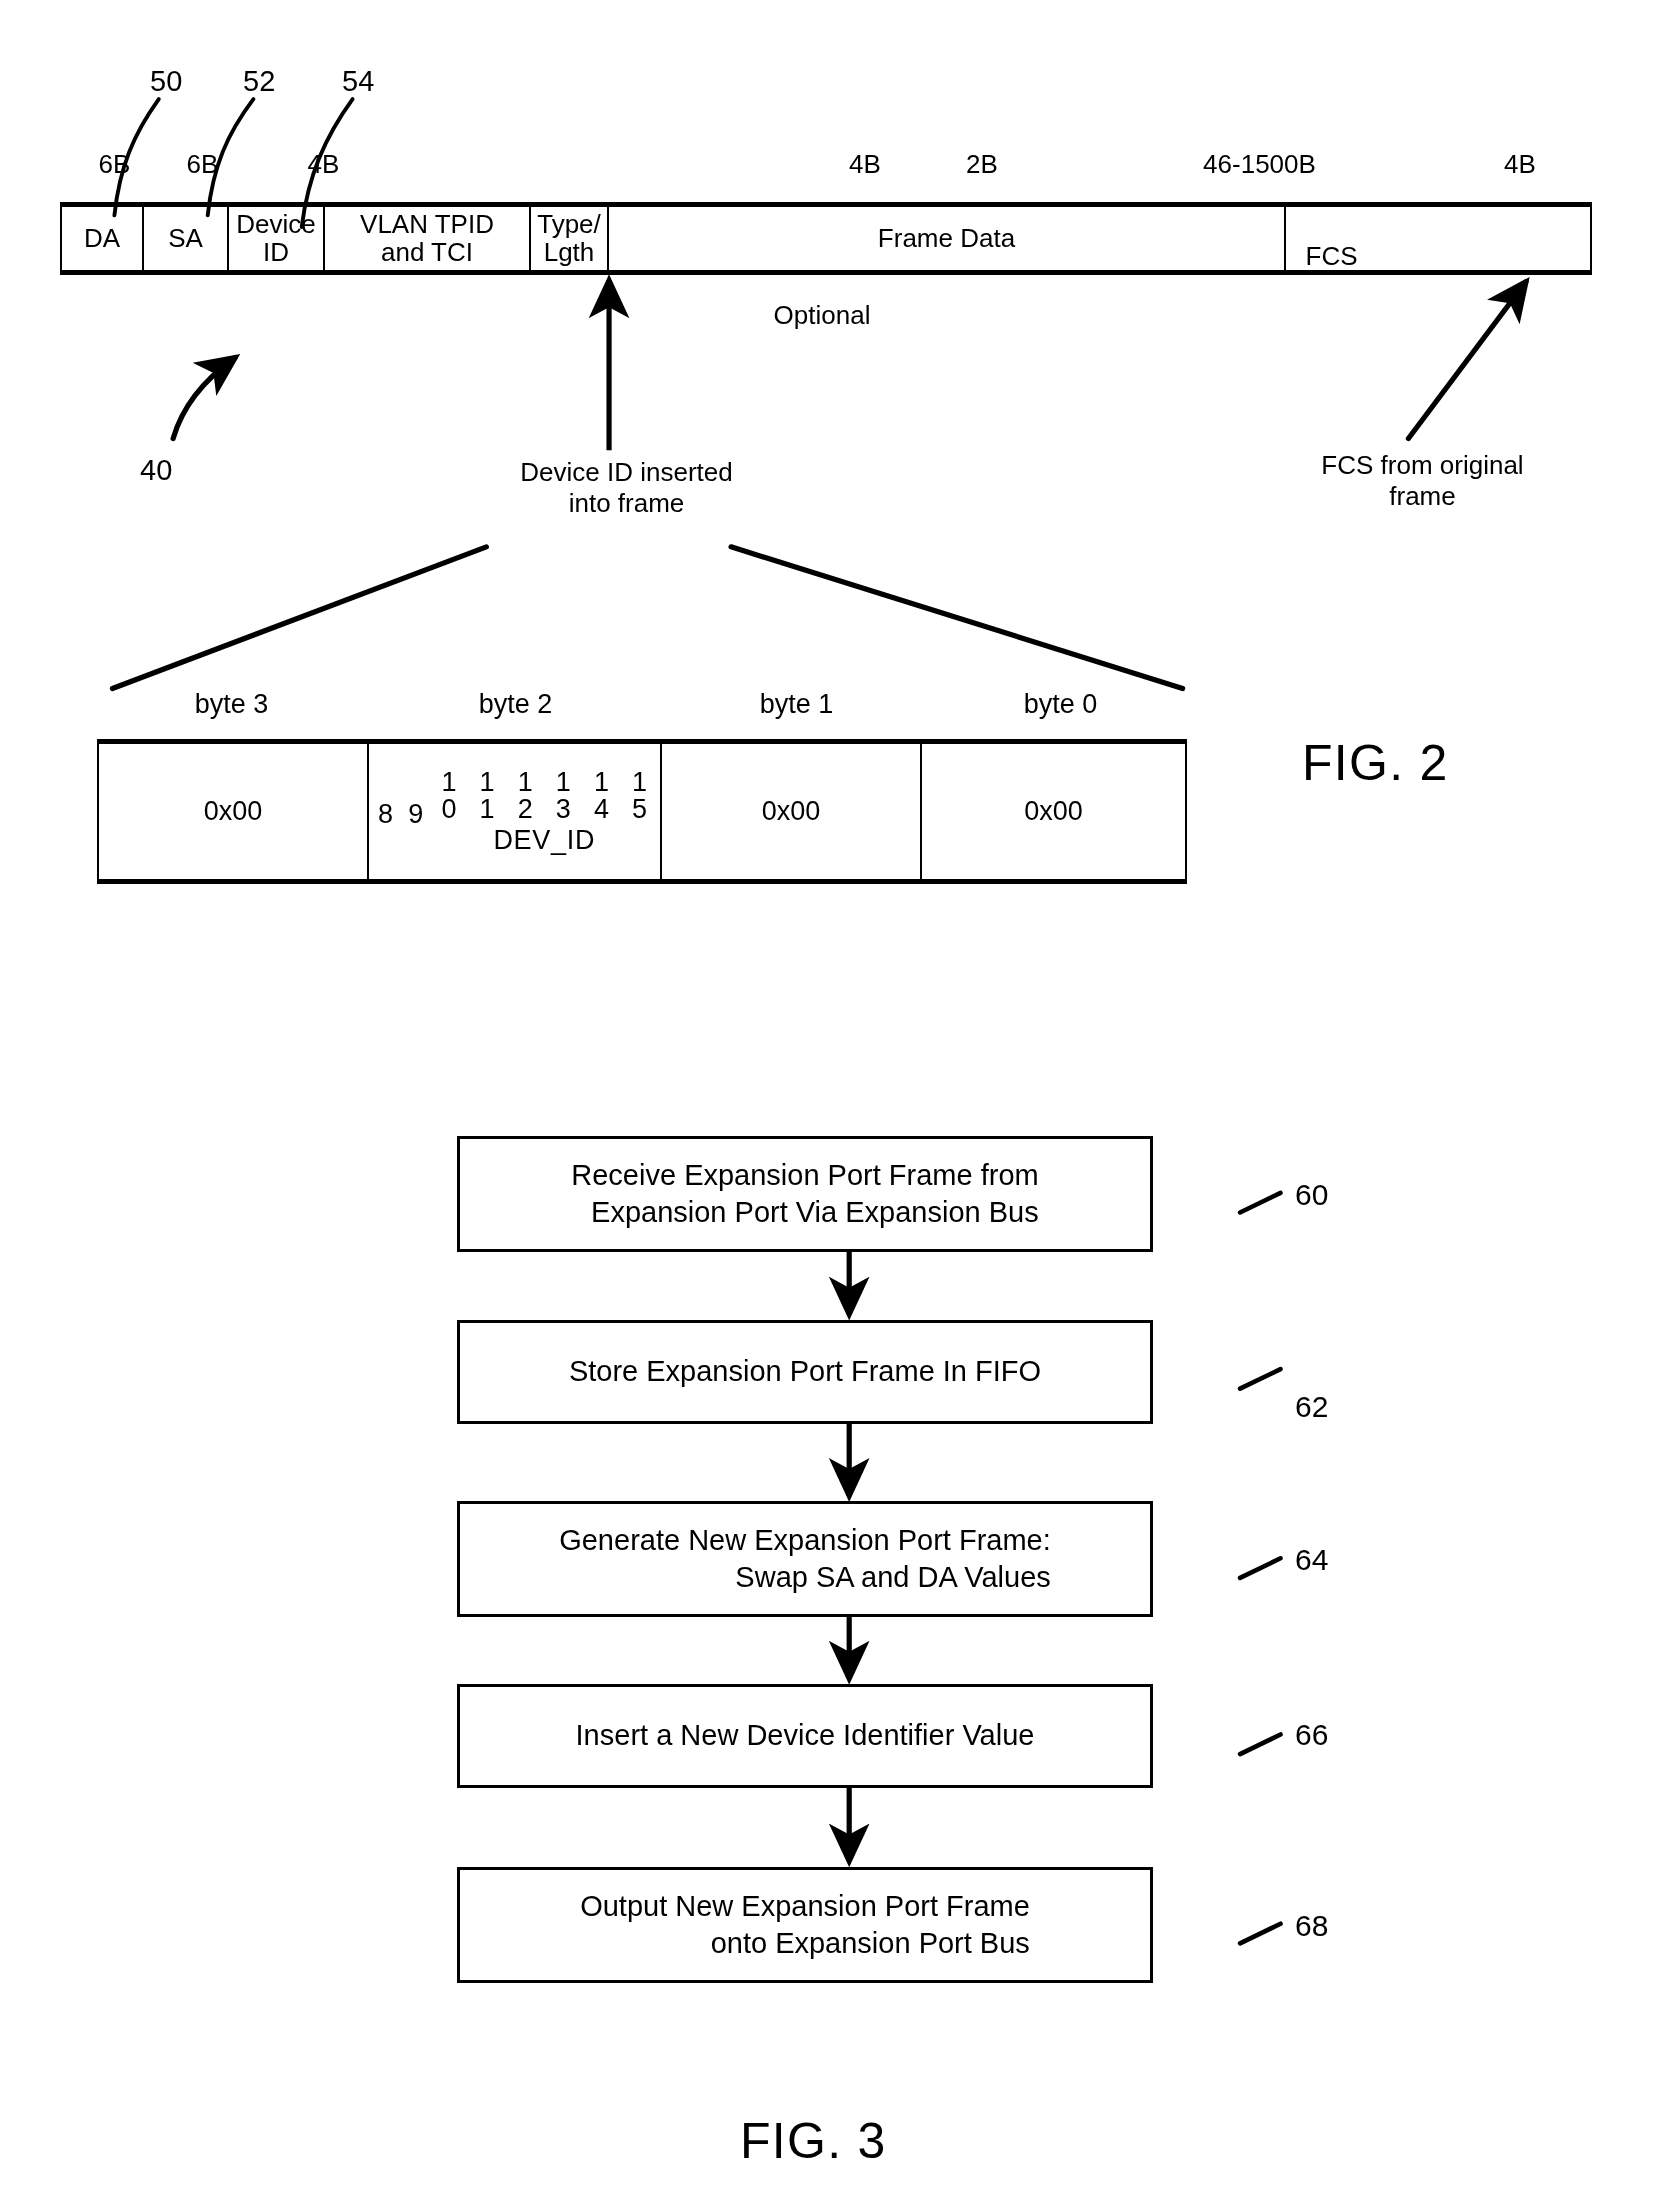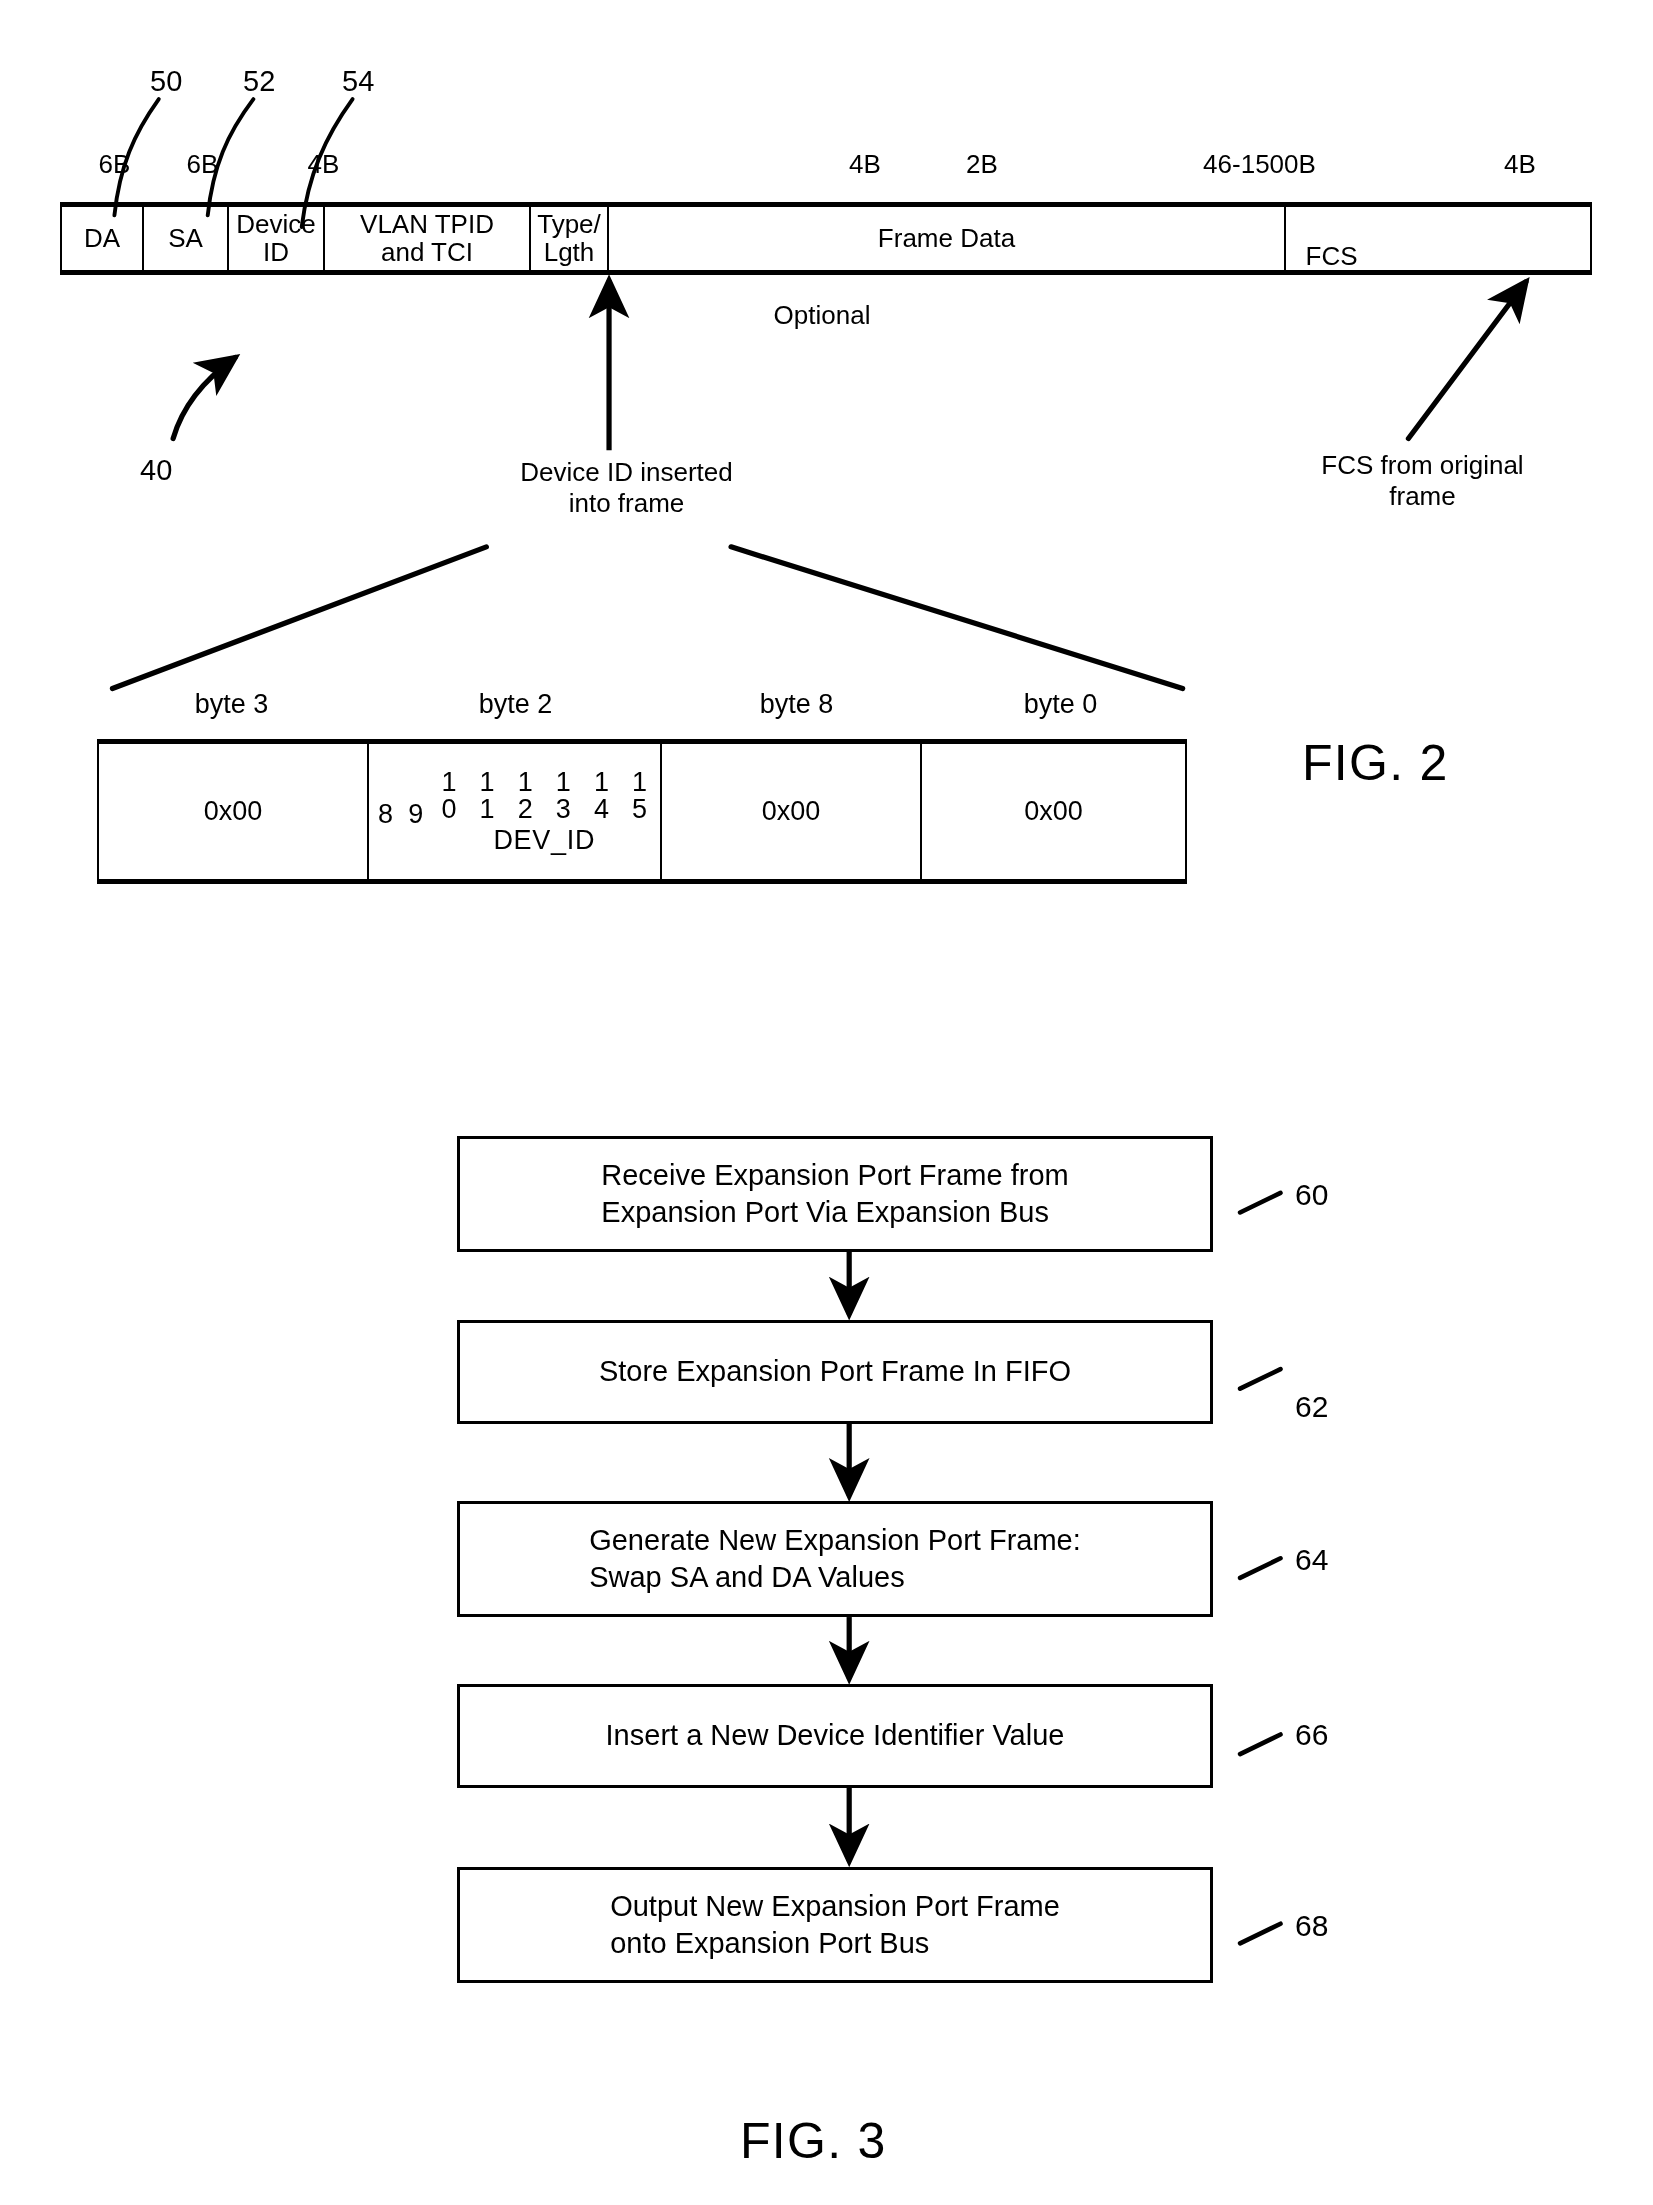--- a/index.html
+++ b/index.html
@@ -138,28 +138,28 @@
     position: absolute;
     font-size: 50px;
     letter-spacing: 1.3px;
     white-space: nowrap;
   }
 
   
   .flow-box {
     position: absolute;
     left: 457px;
-    width: 756px;
+    width: 696px;
     border: 3.3px solid #000;
     box-sizing: border-box;
     background: #fff;
     display: flex;
     align-items: center;
     justify-content: center;
-    text-align: left;
+    text-align: right;
     font-size: 29px;
     line-height: 1.28;
   }
   .flow-ref {
     position: absolute;
     font-size: 30px;
     white-space: nowrap;
   }
 
   
@@ -225,21 +225,21 @@
   <div>into frame</div>
 </div>
 
 <div class="annot" style="left:1253px; top:450px; width:339px; text-align:center;">
   <div>FCS from original</div>
   <div>frame</div>
 </div>
 
 <div class="byte-header" style="left:124px; top:689px; width:215px;">byte 3</div>
 <div class="byte-header" style="left:408px; top:689px; width:215px;">byte 2</div>
-<div class="byte-header" style="left:689px; top:689px; width:215px;">byte 8</div>
+<div class="byte-header" style="left:689px; top:689px; width:215px;">byte 1</div>
 <div class="byte-header" style="left:953px; top:689px; width:215px;">byte 0</div>
 
 <div id="fig2-byte-table">
   <div class="bcell" style="width:271px;">
     <span>0x00</span>
   </div>
   <div class="bcell" style="width:294px;">
     <div class="byte2-inner">
       <span class="bits-89">8 9</span>
       <span class="devid-group">

